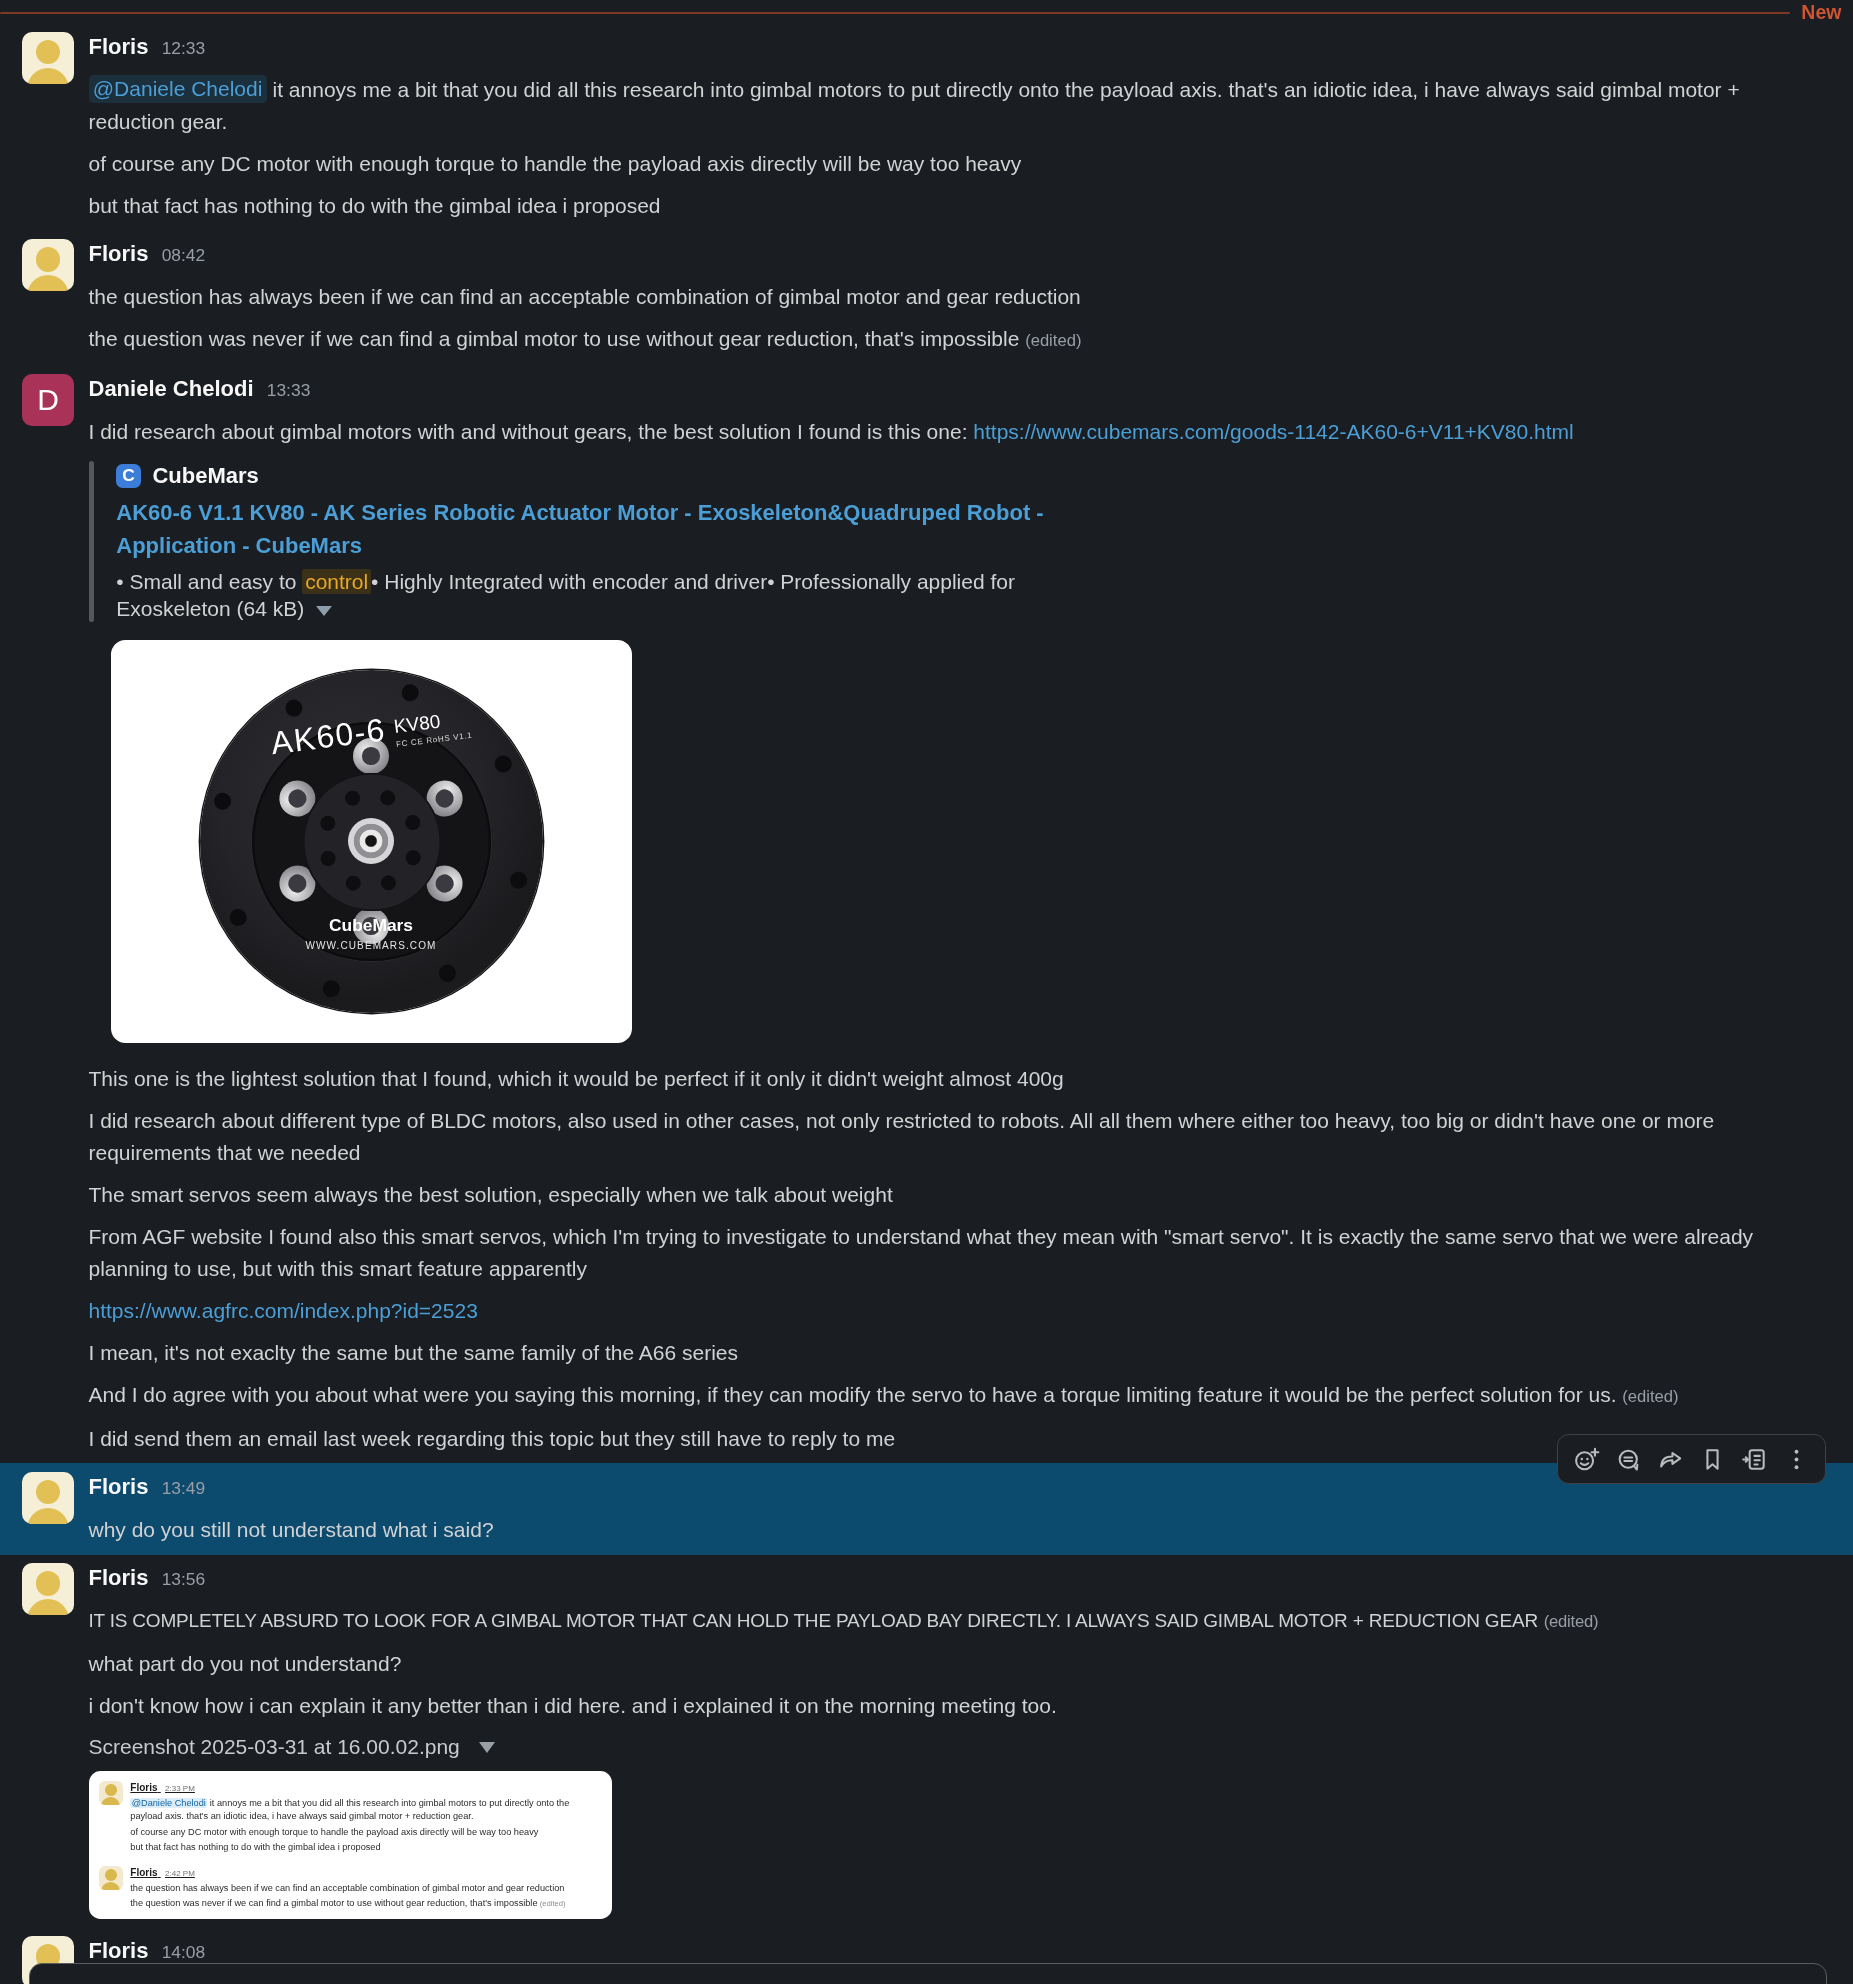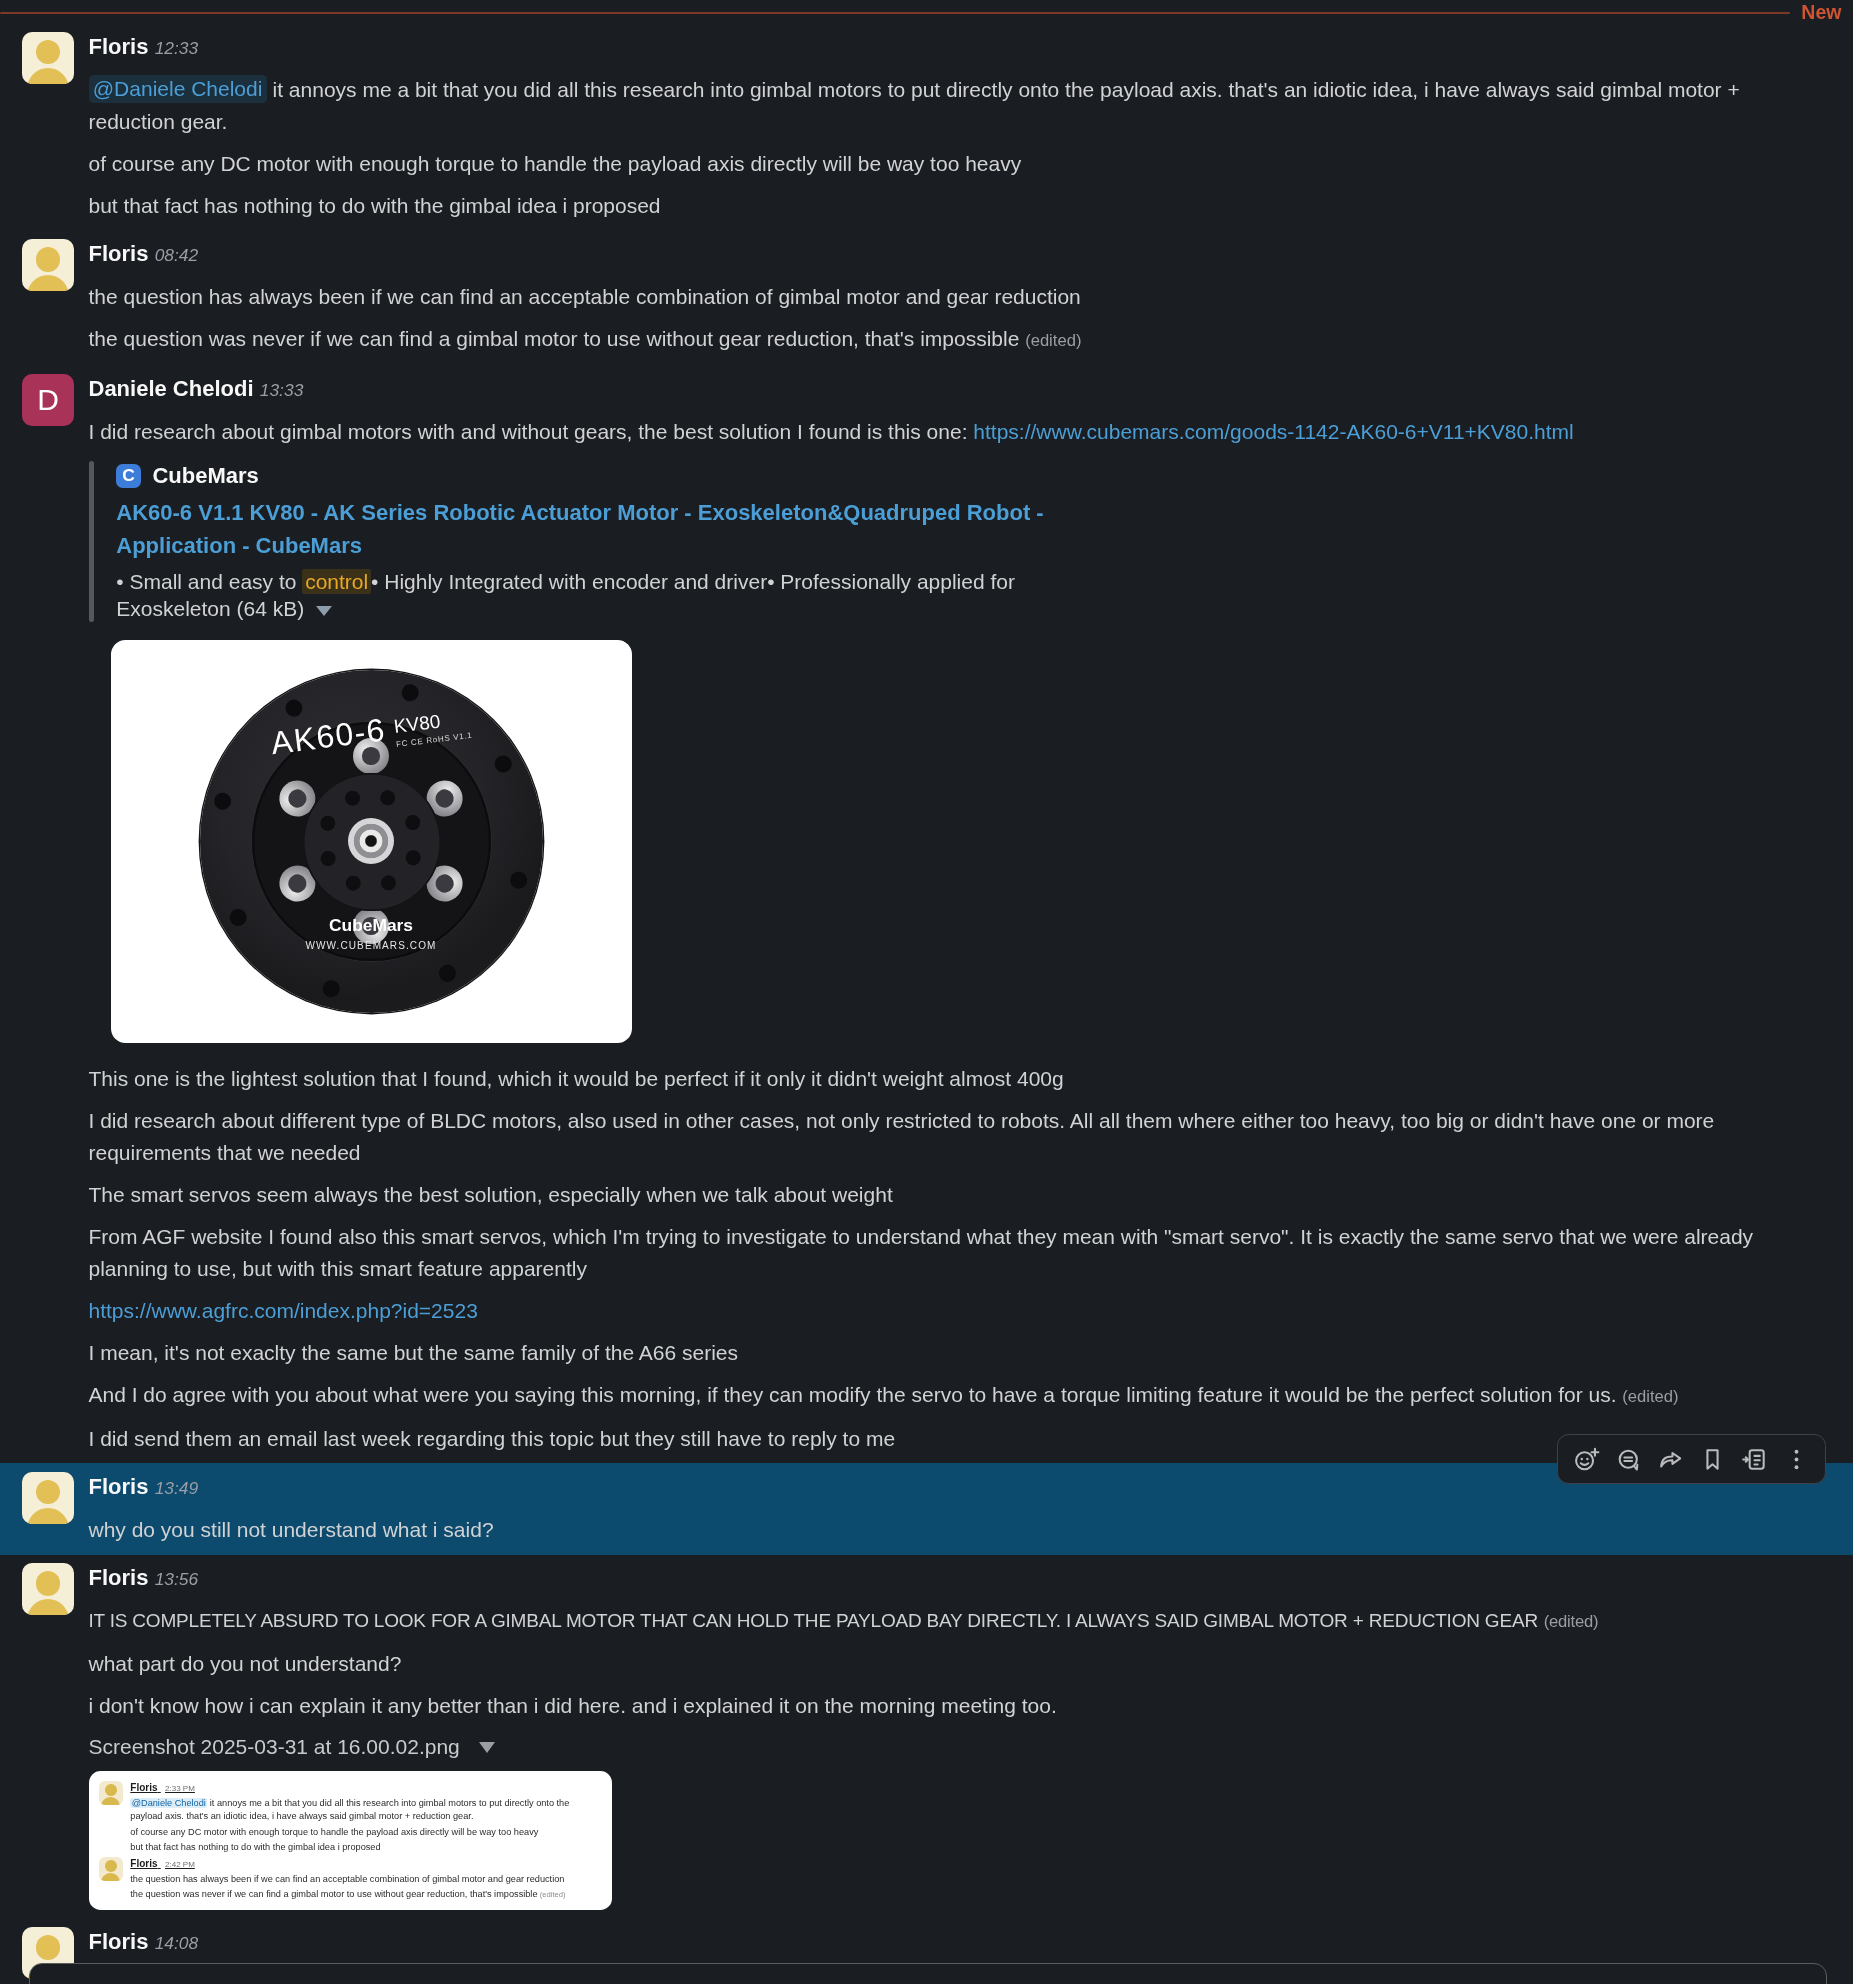--- a/index.html
+++ b/index.html
@@ -20,21 +20,21 @@
           position:relative;overflow:hidden;cursor:pointer;}
   .avatar.person{background:#F6EFD8;}
   .avatar.person .head{position:absolute;left:13.8px;top:8px;width:24.6px;height:24.6px;border-radius:50%;background:#E2C055;}
   .avatar.person .shoulders{position:absolute;left:5px;top:36px;width:42px;height:29px;
           border-radius:21px 21px 0 0;background:#E2C055;}
   .avatar.letter{background:#A93358;color:#fff;display:flex;align-items:center;justify-content:center;
           font-size:30px;font-weight:400;}
   .content{flex:1;max-width:1716px;min-width:0;}
   .hdr{line-height:29px;white-space:nowrap;}
   .uname{font-weight:bold;color:#F8F8F8;font-size:22px;cursor:pointer;}
-  .time{font-size:17.4px;color:#9A9FA6;margin-left:3px;cursor:pointer;font-style:italic;}
+  .time{font-size:17.4px;color:#9A9FA6;margin-left:10px;cursor:pointer;}
   .para{font-size:21px;line-height:32px;margin-top:10px;}
   .para.caps{font-size:19px;letter-spacing:-0.2px;}
   .edited{color:#9A9FA6;font-size:16.6px;margin-left:5.8px;}
   .mention{color:#4C9FD6;background:#1C2F3C;padding:2.2px 4.3px;border-radius:4.3px;cursor:pointer;}
   .link{color:#4C9FD6;text-decoration:none;cursor:pointer;}
   .hl{color:#E8A727;background:#3A3118;padding:0.7px 2.9px;border-radius:2.2px;}
 
   
   .preview{display:flex;margin-top:13px;}
   .pbar{width:5.8px;border-radius:2.9px;background:#55585C;flex:none;margin-right:22px;align-self:stretch;}
@@ -72,21 +72,21 @@
   .mbrand{position:absolute;bottom:62px;left:50%;transform:translateX(-50%);text-align:center;color:#FFF;}
   .m-brand{font-size:17.4px;font-weight:bold;}
   .m-site{font-size:10px;letter-spacing:1.1px;margin-top:3.6px;color:#E6E6E6;}
 
   
   .file-title{margin-top:13px;font-size:21px;color:#C8CACC;display:flex;align-items:center;cursor:pointer;}
   .file-title .tri2{display:inline-block;width:0;height:0;border-left:8.7px solid transparent;
        border-right:8.7px solid transparent;border-top:11px solid #9A9FA6;margin-left:19px;}
   .thumb{margin-top:11.6px;width:523px;background:#FFFFFF;border-radius:11.6px;padding:10px 13px 8.7px 10px;
          color:#1D1C1D;cursor:pointer;box-sizing:border-box;}
-  .t-msg{display:flex;margin-top:3px;}
+  .t-msg{display:flex;margin-top:12px;}
   .t-msg:first-child{margin-top:0;}
   .t-avatar{width:24.6px;height:24.6px;border-radius:5.8px;background:#F3E9CF;position:relative;overflow:hidden;
             flex:none;margin-right:7.2px;}
   .t-avatar .head{position:absolute;left:6.5px;top:3.6px;width:11.6px;height:11.6px;border-radius:50%;background:#D9B84E;}
   .t-avatar .shoulders{position:absolute;left:2.9px;top:16.6px;width:19px;height:13px;border-radius:9.4px 9.4px 0 0;background:#D9B84E;}
   .t-content{flex:1;min-width:0;}
   .t-hdr{line-height:12.3px;text-decoration:underline;}
   .t-name{font-weight:bold;font-size:10px;color:#1D1C1D;}
   .t-time{font-size:8px;color:#6F6F71;margin-left:4.3px;}
   .t-para{font-size:9.2px;line-height:13px;margin-top:2.2px;color:#2B2B2D;}

